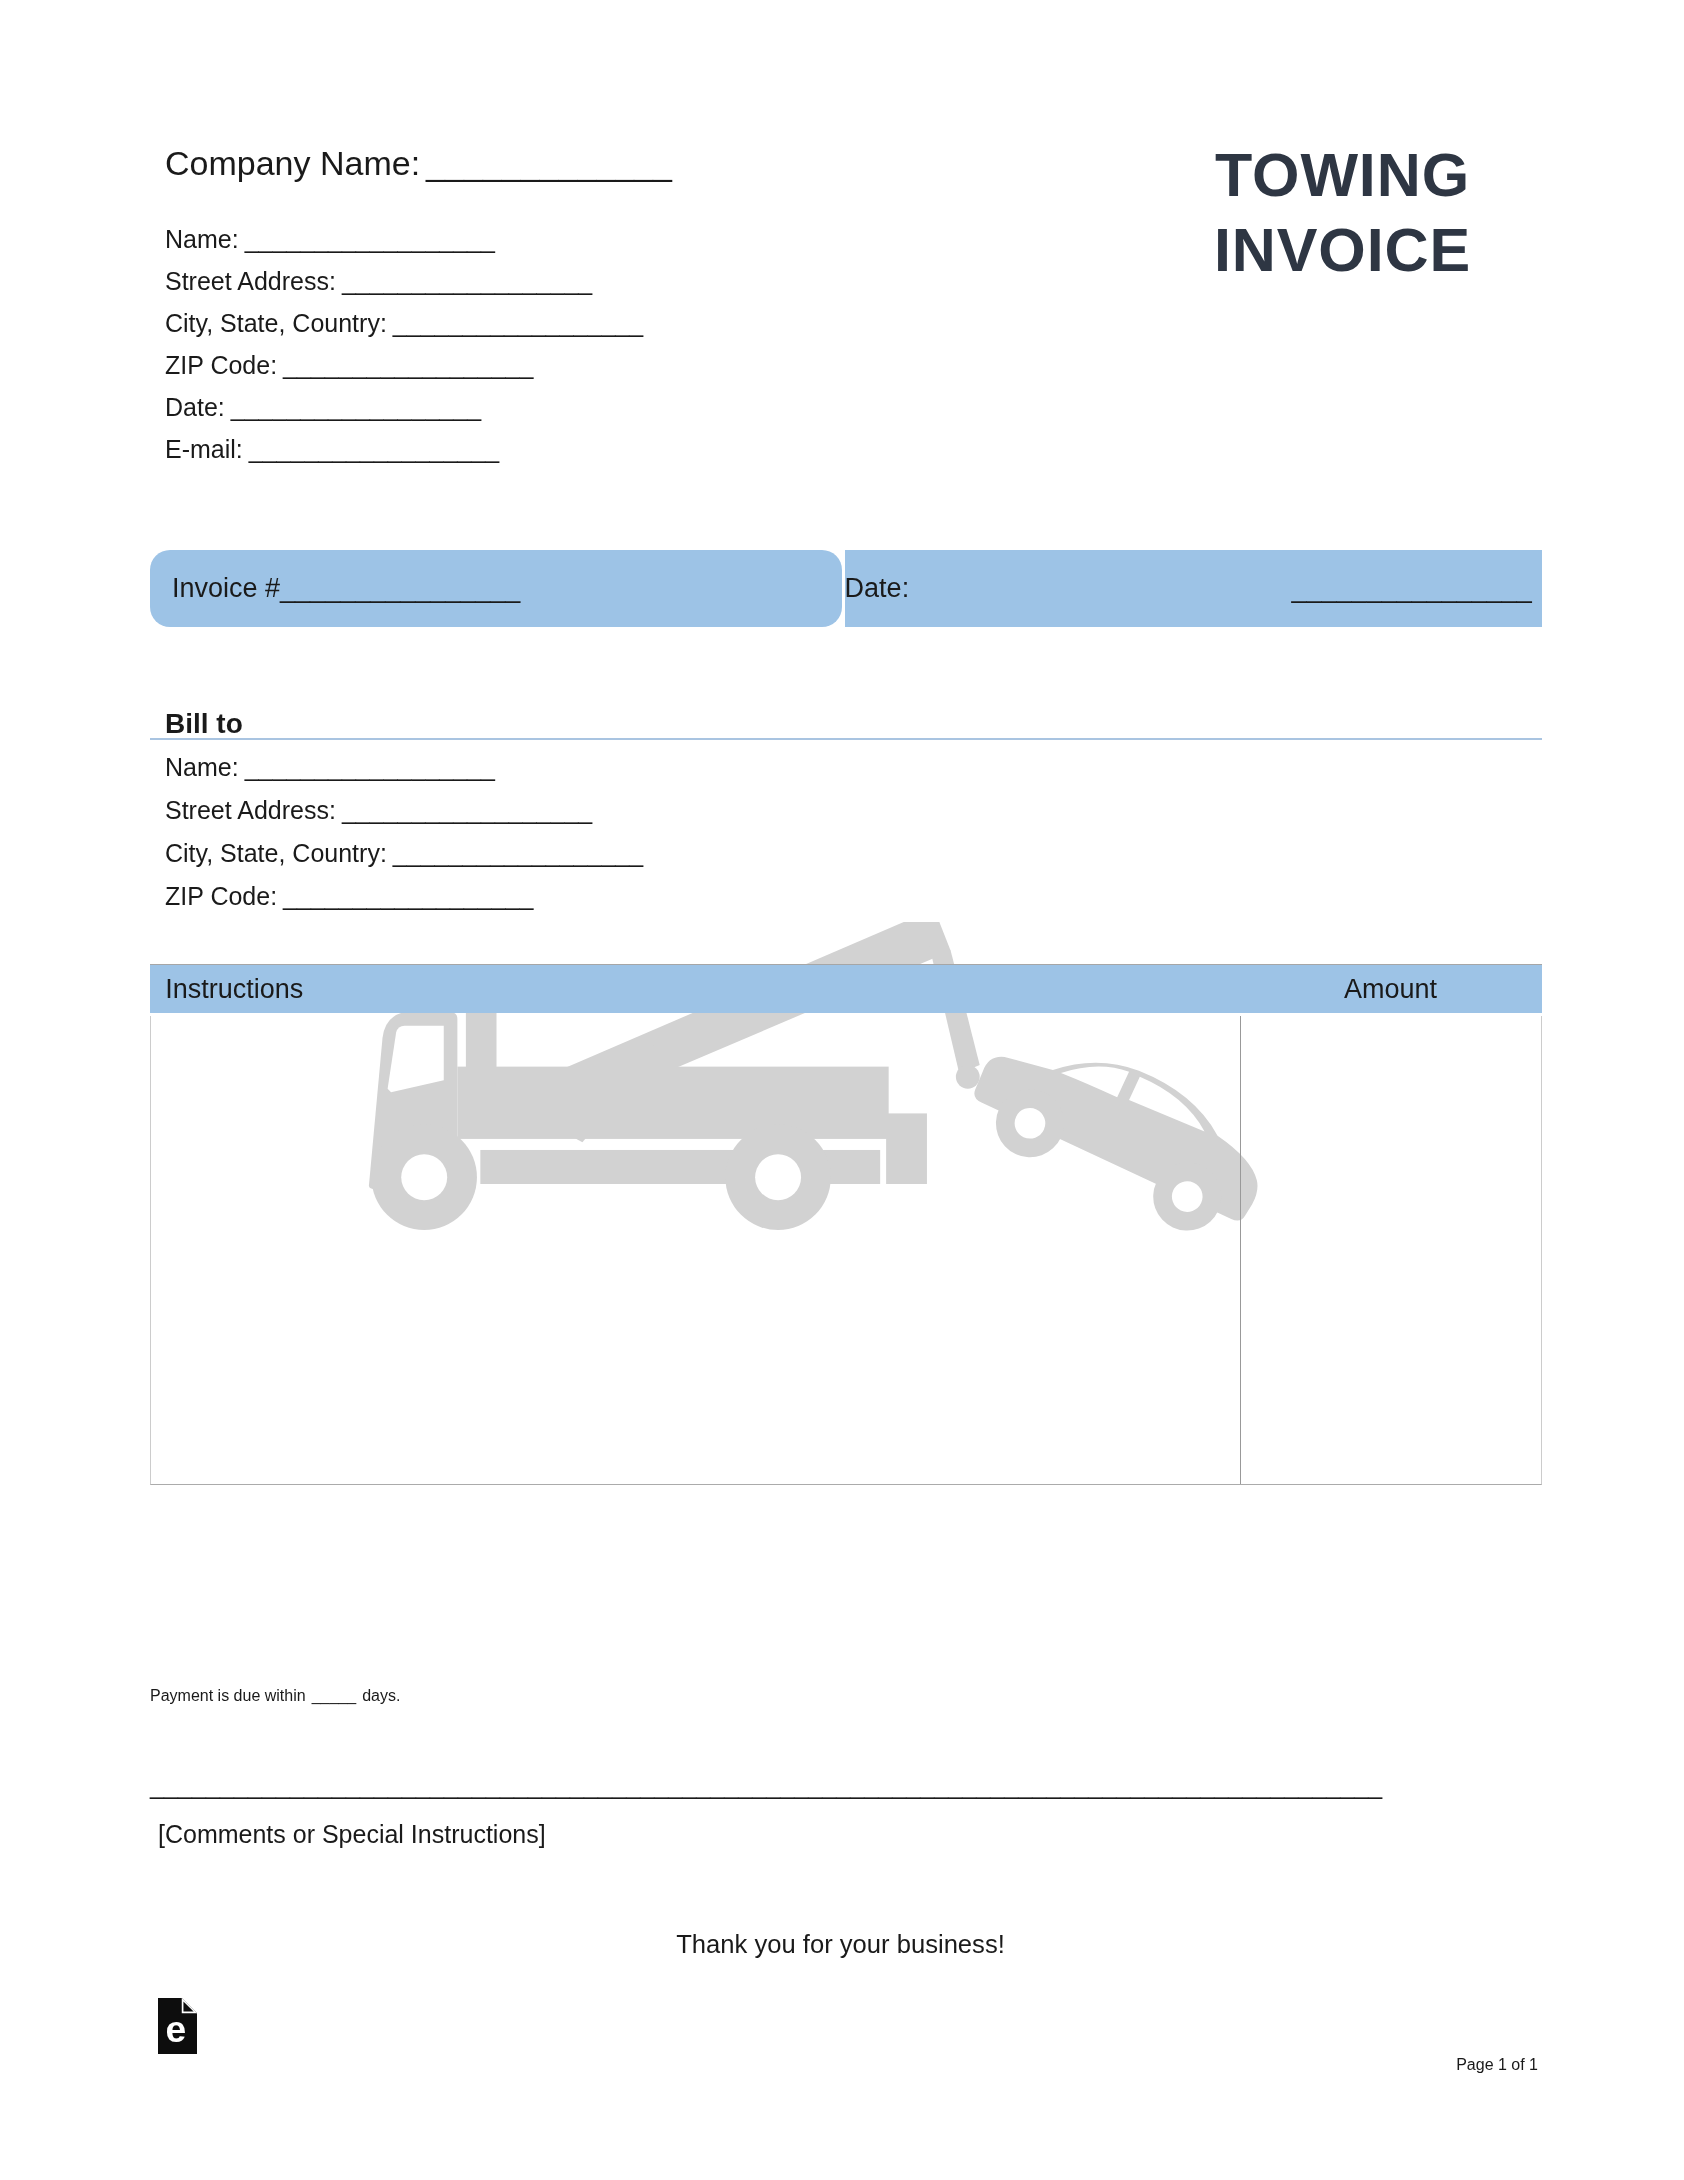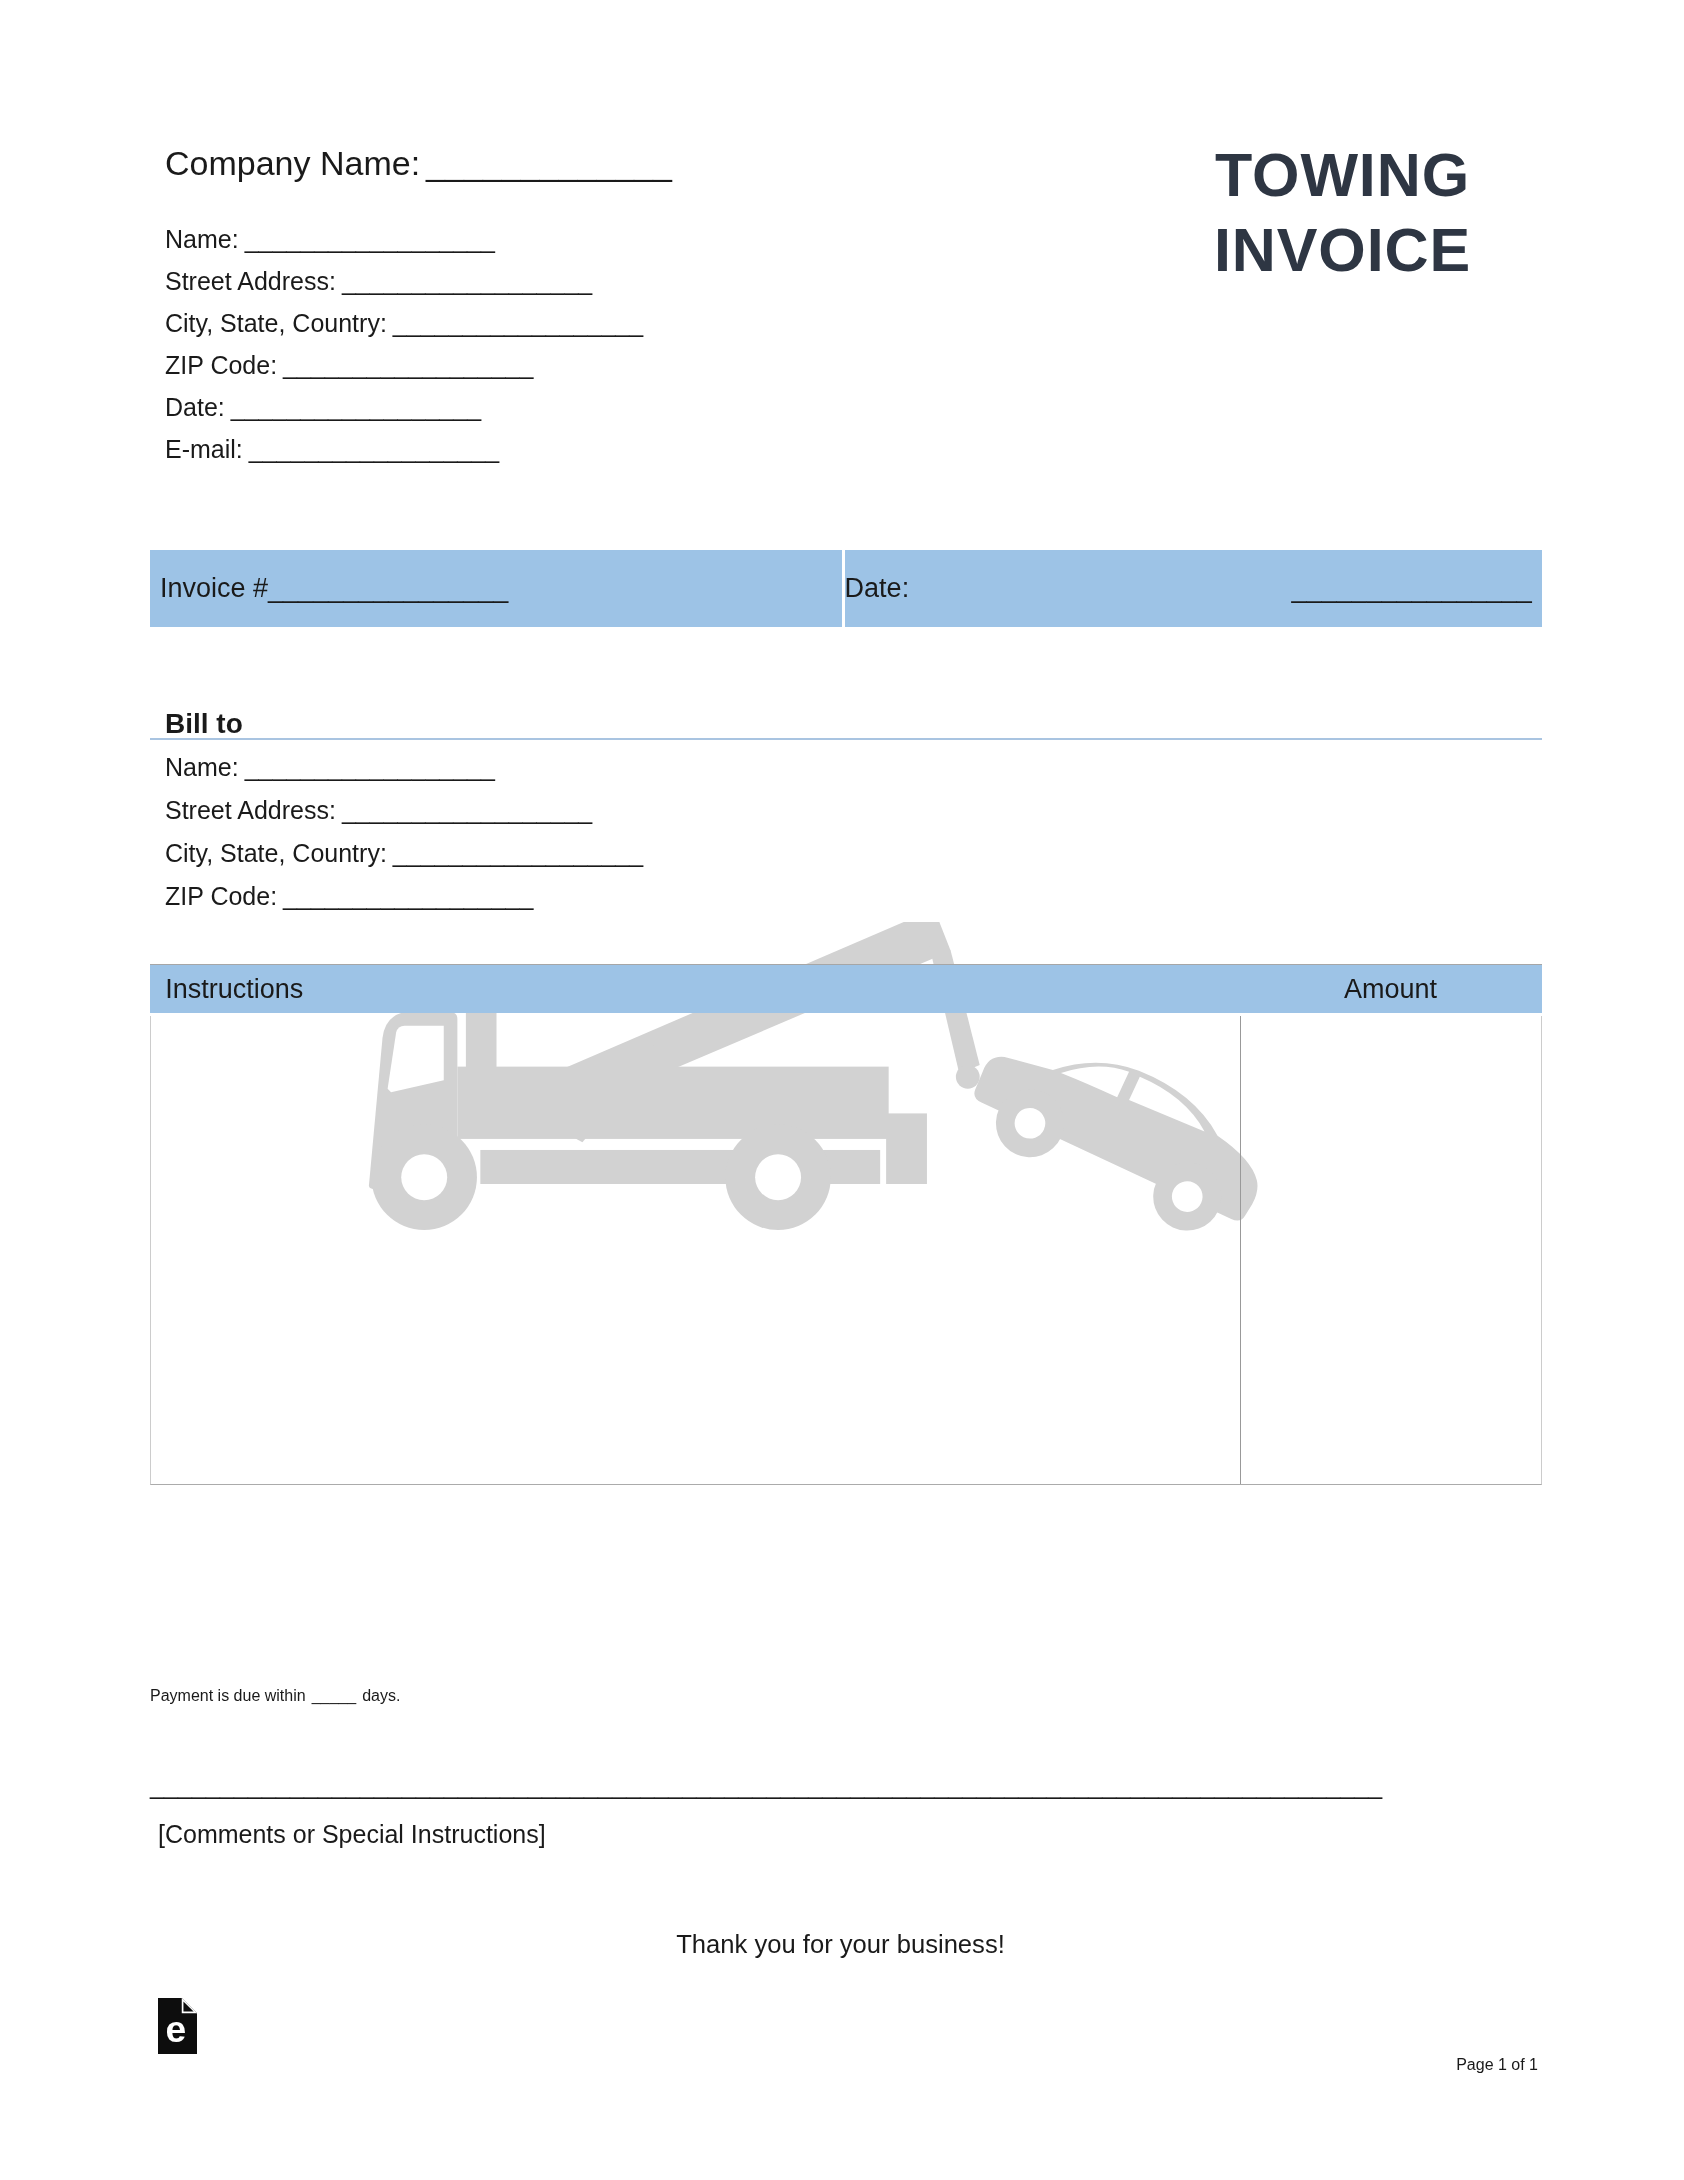--- a/index.html
+++ b/index.html
@@ -33,21 +33,21 @@
   
   .invoice-bar{
     left:150px;top:550px;width:1392px;height:77px;
     display:flex;
   }
   .invoice-bar .cell{
     background:#9dc3e6;
     display:flex;align-items:center;
     font-size:27px;white-space:nowrap;
   }
-  .invoice-bar .cell.left{width:692px;padding-left:10px;box-sizing:border-box;}
+  .invoice-bar .cell.left{width:692px;padding-left:22px;box-sizing:border-box;border-radius:20px;}
   .invoice-bar .divider{width:2.6px;background:#ffffff;}
   .invoice-bar .cell.right{flex:1;justify-content:space-between;padding-right:10.2px;box-sizing:border-box;}
   .invoice-bar .blank{margin-left:3.4px;}
   
   .bill-to-heading{
     left:165px;top:709px;
     font-size:28px;font-weight:bold;line-height:29px;
   }
   .bill-to-rule{
     left:150px;top:738px;width:1392px;height:1.7px;background:#a9c4e1;

